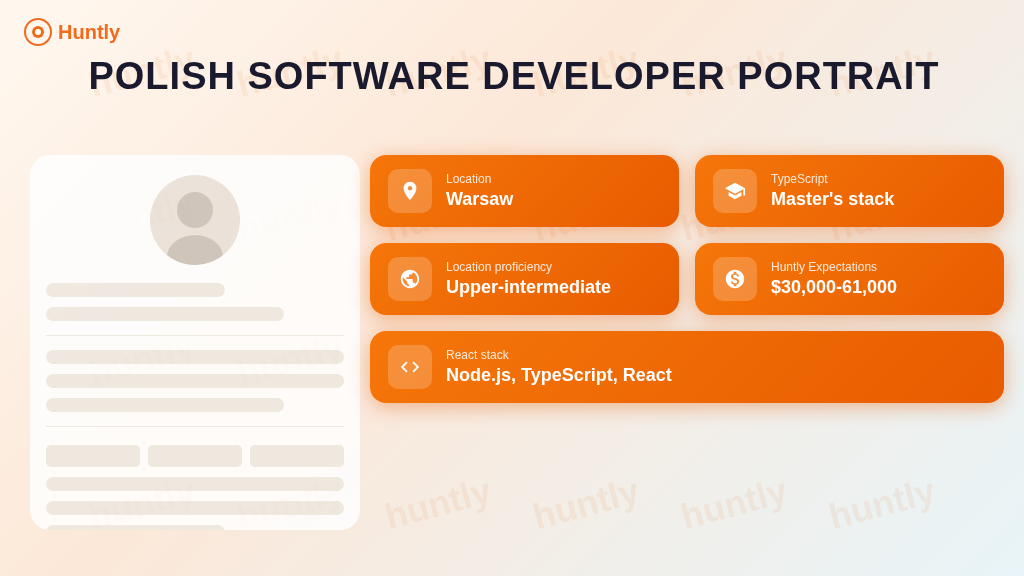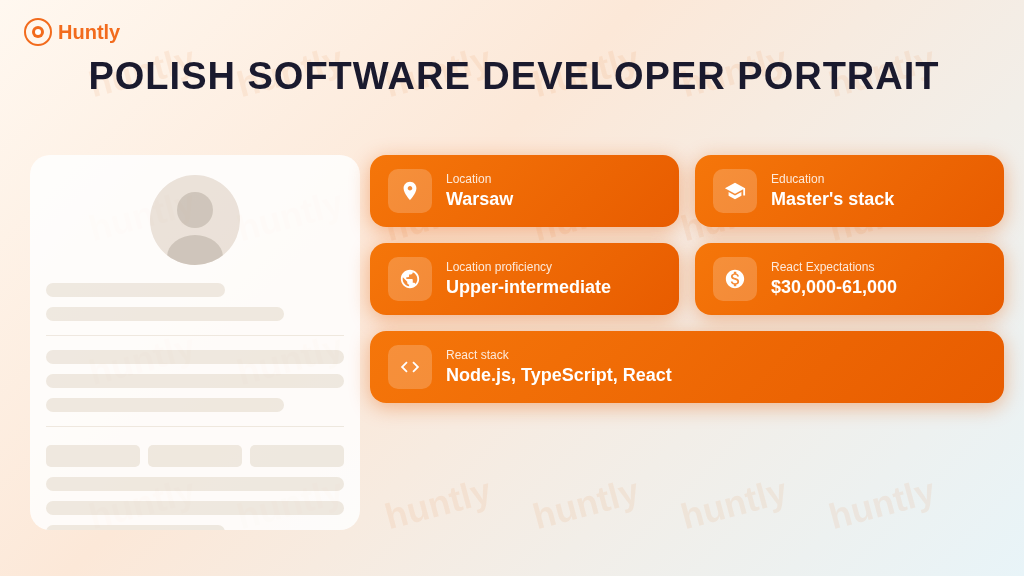--- a/index.html
+++ b/index.html
@@ -275,21 +275,21 @@
         <span class="info-card-value">Warsaw</span>
       </div>
     </div>
     <div class="info-card">
       <div class="info-card-icon">
         <svg width="22" height="22" viewBox="0 0 24 24" fill="white">
           <path d="M5 13.18v4L12 21l7-3.82v-4L12 17l-7-3.82zM12 3L1 9l11 6 9-4.91V17h2V9L12 3z"></path>
         </svg>
       </div>
       <div class="info-card-content">
-        <span class="info-card-label">Education</span>
+        <span class="info-card-label">TypeScript</span>
         <span class="info-card-value">Master's stack</span>
       </div>
     </div>
     <div class="info-card">
       <div class="info-card-icon">
         <svg width="22" height="22" viewBox="0 0 24 24" fill="white">
           <path d="M12 2C6.48 2 2 6.48 2 12s4.48 10 10 10 10-4.48 10-10S17.52 2 12 2zm-1 17.93c-3.95-.49-7-3.85-7-7.93 0-.62.08-1.21.21-1.79L9 15v1c0 1.1.9 2 2 2v1.93zm6.9-2.54c-.26-.81-1-1.39-1.9-1.39h-1v-3c0-.55-.45-1-1-1H8v-2h2c.55 0 1-.45 1-1V7h2c1.1 0 2-.9 2-2v-.41c2.93 1.19 5 4.06 5 7.41 0 2.08-.8 3.97-2.1 5.39z"></path>
         </svg>
       </div>
       <div class="info-card-content">
@@ -297,21 +297,21 @@
         <span class="info-card-value">Upper-intermediate</span>
       </div>
     </div>
     <div class="info-card">
       <div class="info-card-icon">
         <svg width="22" height="22" viewBox="0 0 24 24" fill="white">
           <path d="M12 2C6.48 2 2 6.48 2 12s4.48 10 10 10 10-4.48 10-10S17.52 2 12 2zm1.41 16.09V20h-2.67v-1.93c-1.71-.36-3.16-1.46-3.27-3.4h1.96c.1 1.05.82 1.87 2.65 1.87 1.96 0 2.4-.98 2.4-1.59 0-.83-.44-1.61-2.67-2.14-2.48-.6-4.18-1.62-4.18-3.67 0-1.72 1.39-2.84 3.11-3.21V4h2.67v1.95c1.86.45 2.79 1.86 2.85 3.39H14.3c-.05-1.11-.64-1.87-2.22-1.87-1.5 0-2.4.68-2.4 1.64 0 .84.65 1.39 2.67 1.91s4.18 1.39 4.18 3.91c-.01 1.83-1.38 2.83-3.12 3.16z"></path>
         </svg>
       </div>
       <div class="info-card-content">
-        <span class="info-card-label">React Expectations</span>
+        <span class="info-card-label">Huntly Expectations</span>
         <span class="info-card-value">$30,000-61,000</span>
       </div>
     </div>
     <div class="info-card wide">
       <div class="info-card-icon">
         <svg width="22" height="22" viewBox="0 0 24 24" fill="white">
           <path d="M9.4 16.6L4.8 12l4.6-4.6L8 6l-6 6 6 6 1.4-1.4zm5.2 0l4.6-4.6-4.6-4.6L16 6l6 6-6 6-1.4-1.4z"></path>
         </svg>
       </div>
       <div class="info-card-content">

